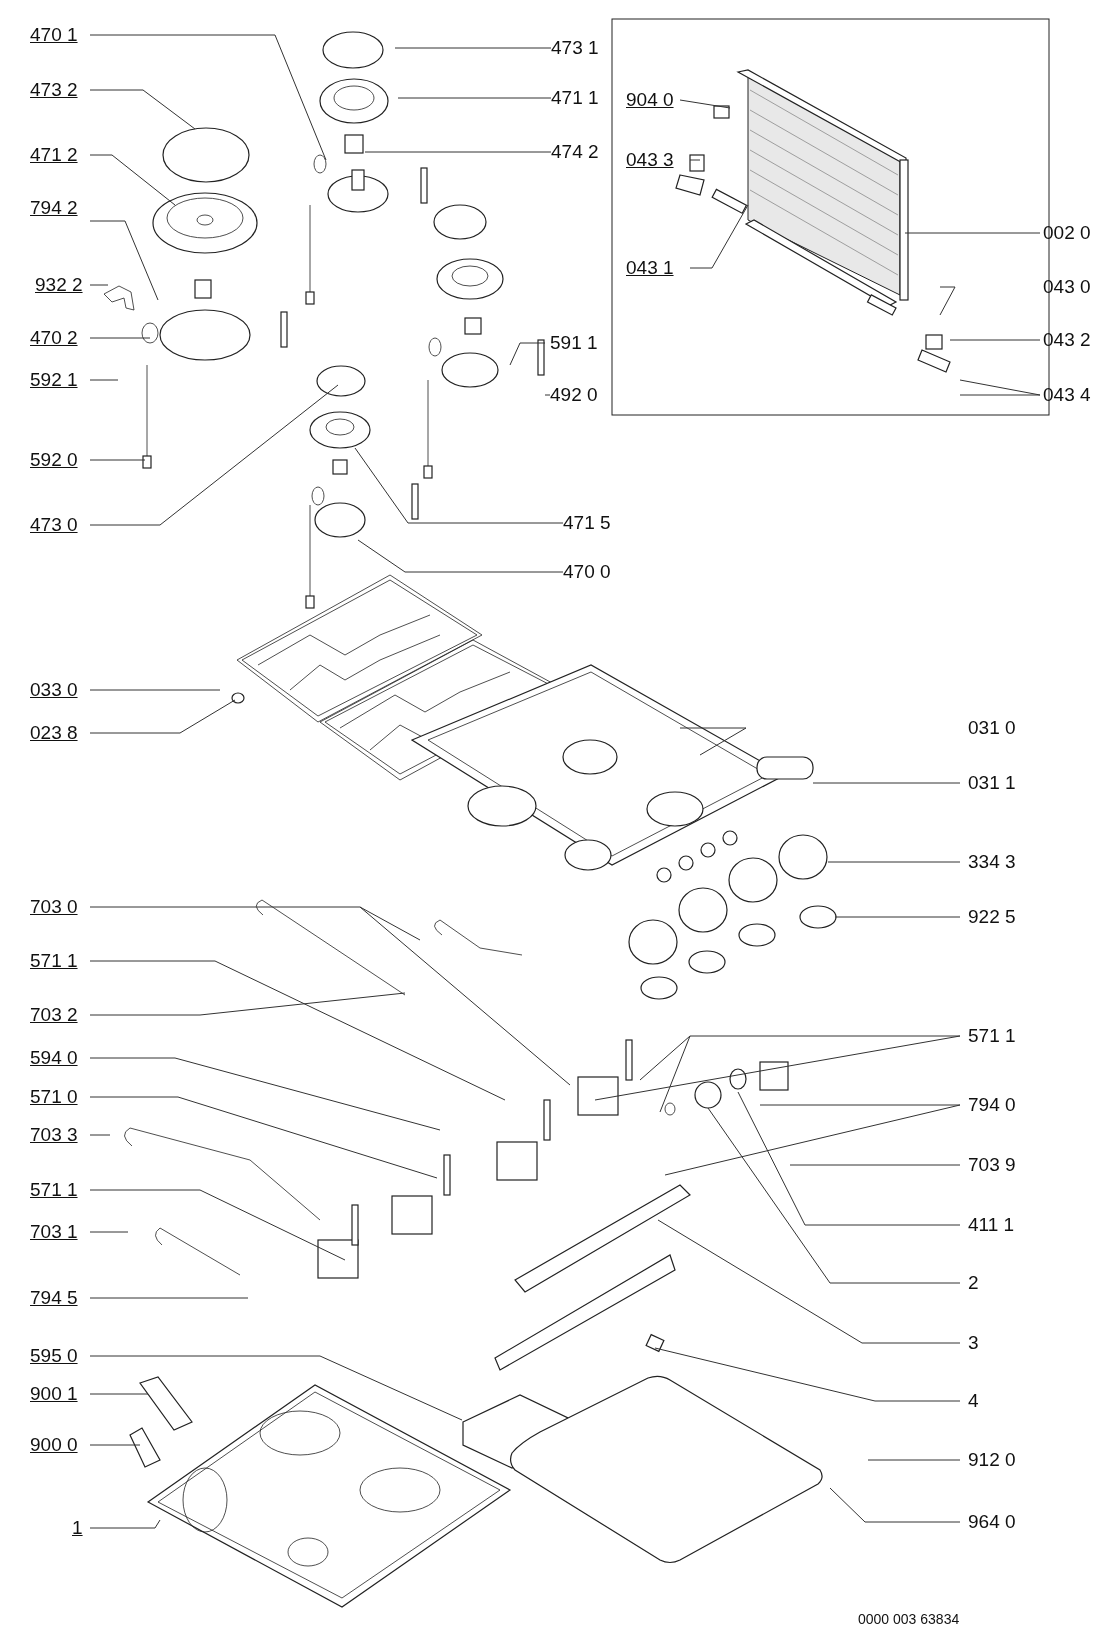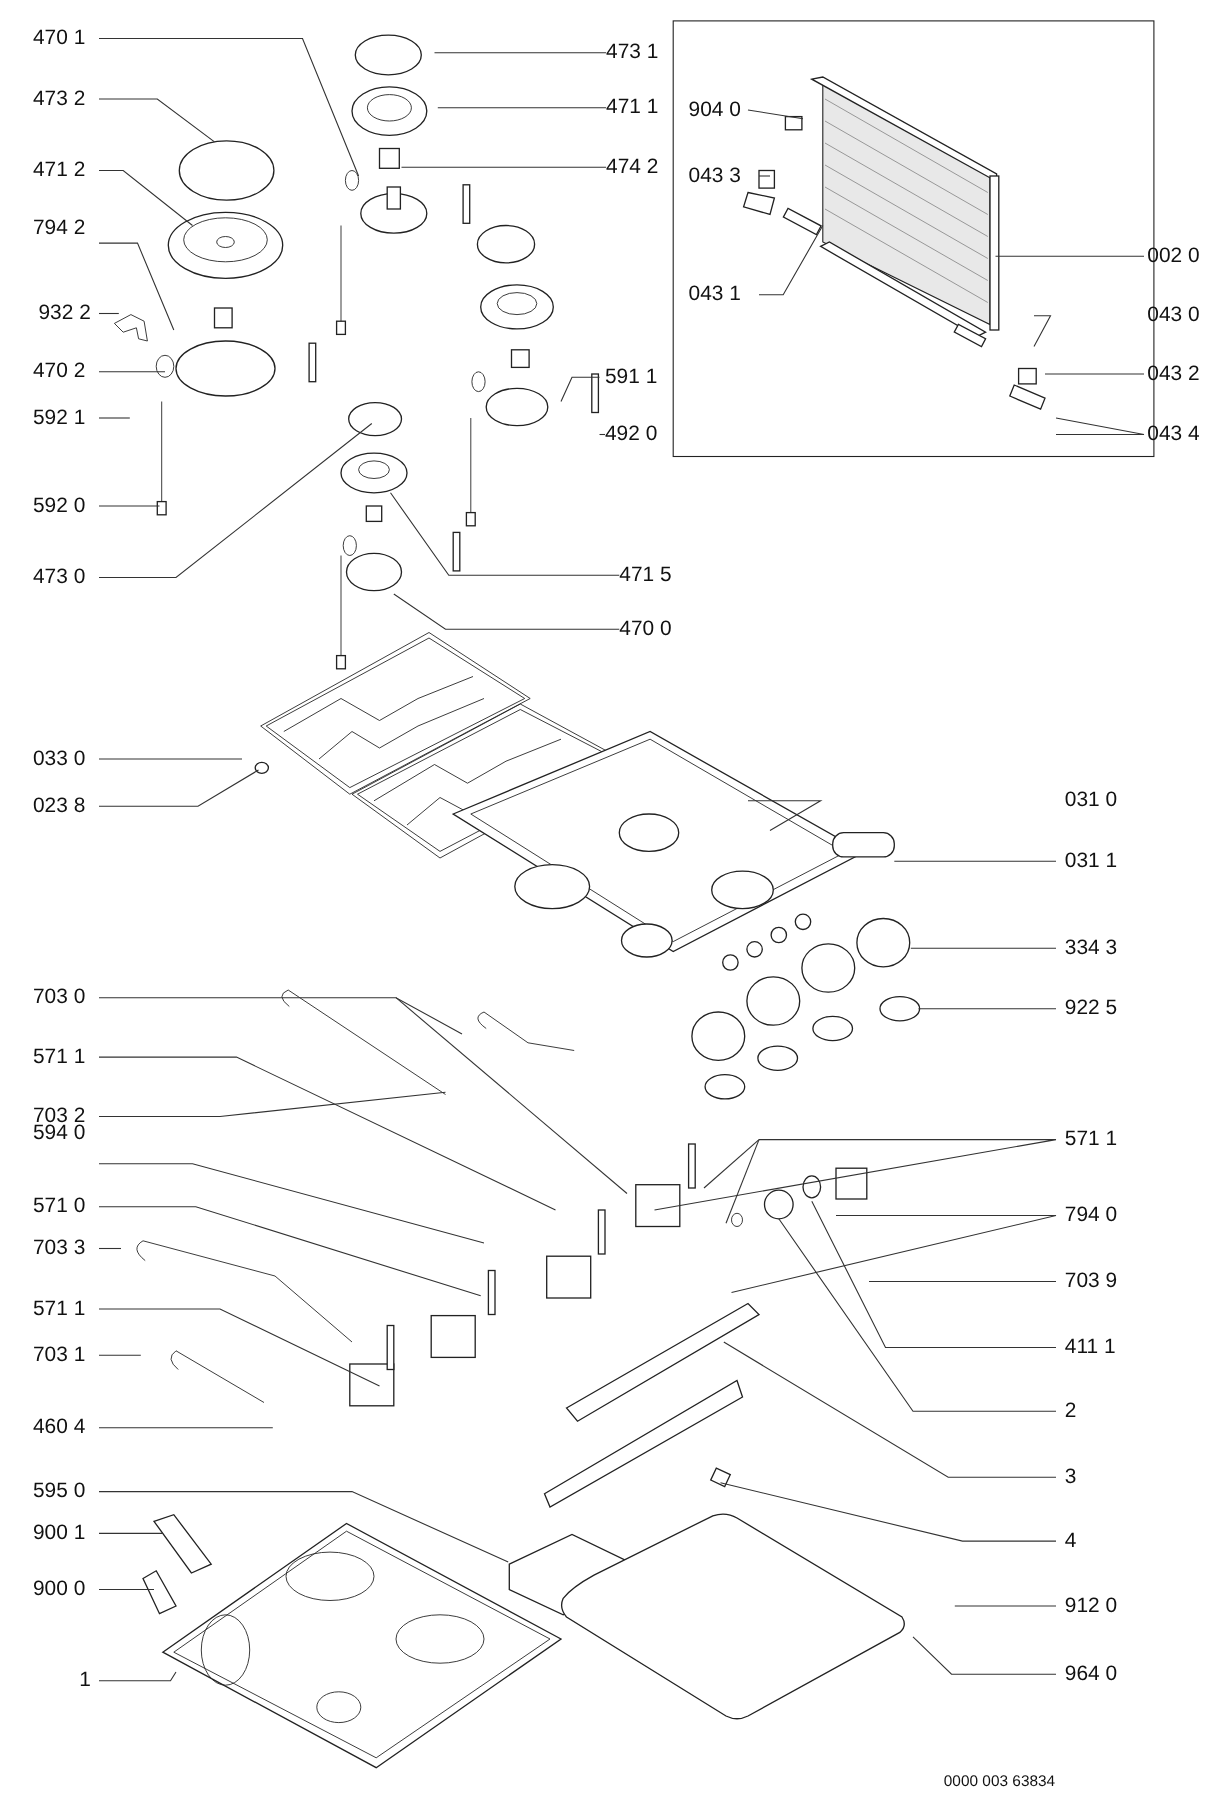--- a/index.html
+++ b/index.html
@@ -1,21 +1,21 @@
 <!DOCTYPE html>
 <html><head>
 <meta charset="utf-8">
 <style>
   html, body { margin: 0; padding: 0; background: #ffffff; }
   body { width: 1100px; height: 1647px; position: relative; overflow: hidden;
          font-family: "Liberation Sans", sans-serif; color: #111; }
   #diagram { position: absolute; left: 0; top: 0; width: 1100px; height: 1647px; }
   .lbl { position: absolute; font-size: 19px; line-height: 20px; white-space: nowrap;
          font-family: "Liberation Sans", sans-serif; color: #111; }
-  .lbl.left { text-align: center; }
+  .lbl.left { text-align: center; text-decoration: underline; }
   .lbl.right { text-align: left; }
   .docnum { position: absolute; left: 858px; top: 1611px; font-size: 14px;
             font-family: "Liberation Sans", sans-serif; }
   svg .leader { stroke: #333; stroke-width: 1; fill: none; }
   svg .part { stroke: #222; stroke-width: 1.2; fill: #fff; }
   svg .partfill { stroke: #222; stroke-width: 1; fill: #e8e8e8; }
   svg .thin { stroke: #222; stroke-width: 0.8; fill: none; }
   svg .hatch { stroke: #555; stroke-width: 0.5; }
 </style>
 </head>
@@ -263,26 +263,26 @@
 <div class="lbl left" style="left:35px;top:275px">932 2</div>
 <div class="lbl left" style="left:30px;top:328px">470 2</div>
 <div class="lbl left" style="left:30px;top:370px">592 1</div>
 <div class="lbl left" style="left:30px;top:450px">592 0</div>
 <div class="lbl left" style="left:30px;top:515px">473 0</div>
 <div class="lbl left" style="left:30px;top:680px">033 0</div>
 <div class="lbl left" style="left:30px;top:723px">023 8</div>
 <div class="lbl left" style="left:30px;top:897px">703 0</div>
 <div class="lbl left" style="left:30px;top:951px">571 1</div>
 <div class="lbl left" style="left:30px;top:1005px">703 2</div>
-<div class="lbl left" style="left:30px;top:1020px">594 0</div>
+<div class="lbl left" style="left:30px;top:1048px">594 0</div>
 <div class="lbl left" style="left:30px;top:1087px">571 0</div>
 <div class="lbl left" style="left:30px;top:1125px">703 3</div>
 <div class="lbl left" style="left:30px;top:1180px">571 1</div>
 <div class="lbl left" style="left:30px;top:1222px">703 1</div>
-<div class="lbl left" style="left:30px;top:1288px">460 4</div>
+<div class="lbl left" style="left:30px;top:1288px">794 5</div>
 <div class="lbl left" style="left:30px;top:1346px">595 0</div>
 <div class="lbl left" style="left:30px;top:1384px">900 1</div>
 <div class="lbl left" style="left:30px;top:1435px">900 0</div>
 <div class="lbl left" style="left:72px;top:1518px">1</div>
 
 <div class="lbl right" style="left:551px;top:38px">473 1</div>
 <div class="lbl right" style="left:551px;top:88px">471 1</div>
 <div class="lbl right" style="left:551px;top:142px">474 2</div>
 <div class="lbl right" style="left:550px;top:333px">591 1</div>
 <div class="lbl right" style="left:550px;top:385px">492 0</div>

